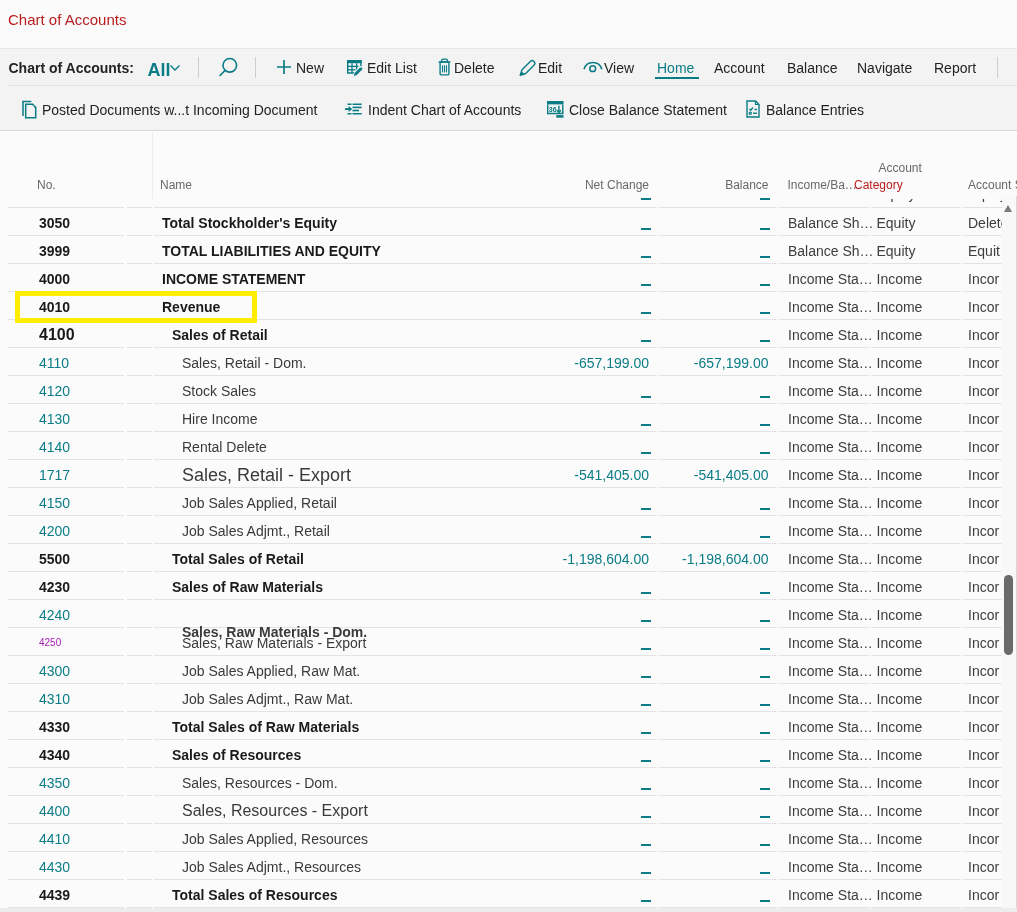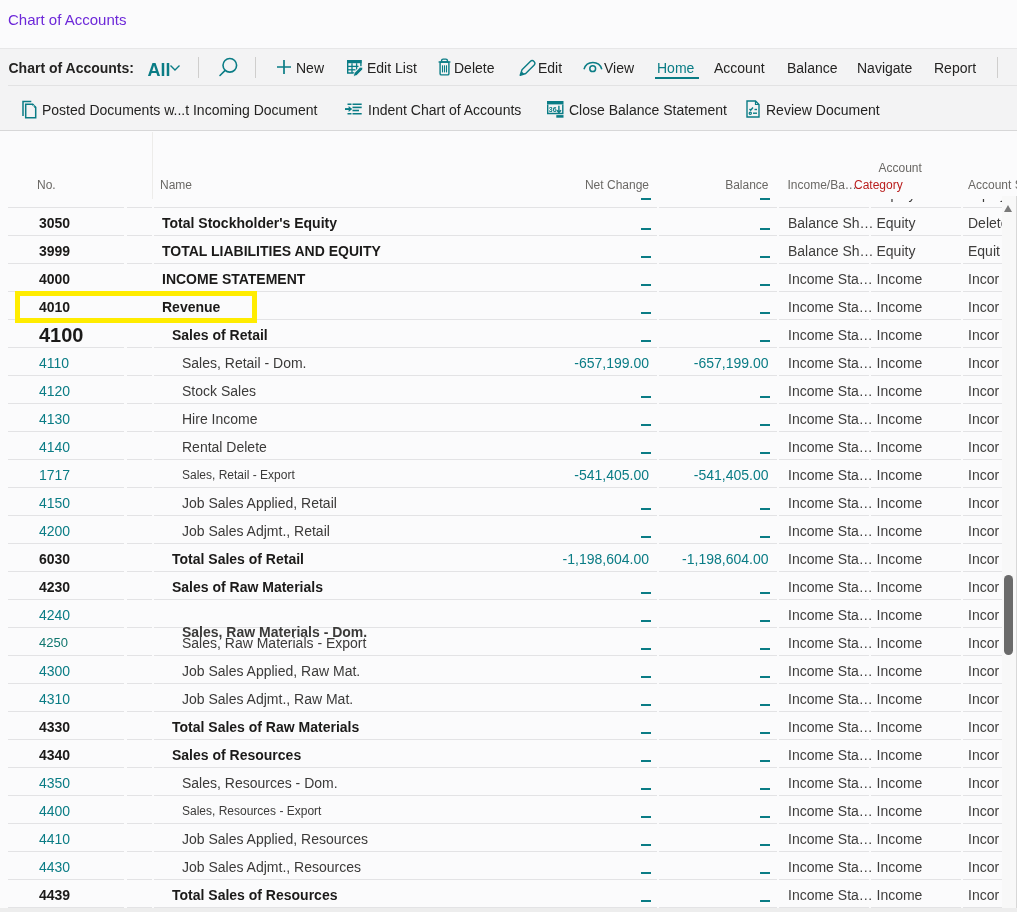--- a/index.html
+++ b/index.html
@@ -1,17 +1,17 @@
 <!DOCTYPE html>
 <html><head><meta charset="utf-8"><style>
 *{margin:0;padding:0;box-sizing:border-box}
 body{font-family:"Liberation Sans",sans-serif;width:1017px;height:912px;position:relative;overflow:hidden;background:#fbfbfc;color:#242322}
 .abs{position:absolute;white-space:nowrap}
 </style></head><body>
-<div class="abs" style="left:8px;top:11px;font-size:15px;color:#6d28d9">Chart of Accounts</div>
+<div class="abs" style="left:8px;top:11px;font-size:15px;color:#b91c1c">Chart of Accounts</div>
 <div class="abs" style="left:0;top:47.5px;width:1017px;height:83.5px;background:#f3f3f4;border-top:1px solid #e7e7e8;border-bottom:1px solid #d7d7d8"></div>
 <div class="abs" style="left:8px;top:85px;width:1009px;height:1px;background:#e2e2e3"></div>
 <div class="abs" style="left:8.5px;top:59.5px;font-size:14px;color:#242322;font-weight:700;">Chart of Accounts:</div>
 <div class="abs" style="left:147.5px;top:59.5px;font-size:18px;color:#0a7c85;font-weight:700;">All</div>
 <svg class="abs" style="left:168.5px;top:63.5px" width="12" height="8" viewBox="0 0 12 8">
     <path d="M1.5 1.5 L6 6 L10.5 1.5" fill="none" stroke="#0a7c85" stroke-width="1.4"></path>
   </svg>
 <div class="abs" style="left:198px;top:57px;width:1px;height:21px;background:#cfcecd"></div>
 <div class="abs" style="left:255px;top:57px;width:1px;height:21px;background:#cfcecd"></div>
 <div class="abs" style="left:997px;top:57px;width:1px;height:21px;background:#cfcecd"></div>
@@ -85,21 +85,21 @@
   </svg>
 <div class="abs" style="left:569px;top:101.5px;font-size:14px;color:#242322;font-weight:400;">Close Balance Statement</div>
 <svg class="abs" style="left:746px;top:100px" width="14" height="18" viewBox="0 0 14 18">
     <path d="M1 1 H9.5 L13 4.5 V17 H1 Z" fill="none" stroke="#0a7c85" stroke-width="1.4"></path>
     <path d="M9.5 1 V4.5 H13" fill="none" stroke="#0a7c85" stroke-width="1.2"></path>
     <path d="M3.5 9 L4.7 10.2 L7 7.5" fill="none" stroke="#0a7c85" stroke-width="1.4"></path>
     <line x1="8.5" y1="9.5" x2="11" y2="9.5" stroke="#0a7c85" stroke-width="1.4"></line>
     <circle cx="4.3" cy="13.2" r="1.1" fill="none" stroke="#0a7c85" stroke-width="1.2"></circle>
     <line x1="7" y1="13.2" x2="11" y2="13.2" stroke="#0a7c85" stroke-width="1.4"></line>
   </svg>
-<div class="abs" style="left:766px;top:101.5px;font-size:14px;color:#242322;font-weight:400;">Review Document</div>
+<div class="abs" style="left:766px;top:101.5px;font-size:14px;color:#242322;font-weight:400;">Balance Entries</div>
 <div class="abs" style="left:151.5px;top:132px;width:1px;height:67px;background:#edecea"></div>
 <div class="abs" style="left:37px;top:178px;font-size:12px;color:#6a6865;">No.</div>
 <div class="abs" style="left:160px;top:178px;font-size:12px;color:#6a6865;">Name</div>
 <div class="abs" style="left:529px;top:178px;width:120px;text-align:right;font-size:12px;color:#6a6865">Net Change</div>
 <div class="abs" style="left:648.5px;top:178px;width:120px;text-align:right;font-size:12px;color:#6a6865">Balance</div>
 <div class="abs" style="left:787.5px;top:178px;font-size:12px;color:#6a6865;">Income/Ba…</div>
 <div class="abs" style="left:878.5px;top:161px;font-size:12px;color:#6a6865;">Account</div>
 <div class="abs" style="left:854px;top:178px;font-size:12px;color:#b91c1c;">Category</div>
 <div class="abs" style="left:968px;top:178px;font-size:12px;color:#6a6865;width:49px;overflow:hidden;">Account Subcategory</div>
 <div class="abs" style="left:641px;top:197.5px;width:10px;height:2.2px;background:#0a7c85"></div>
@@ -171,21 +171,21 @@
 <div class="abs" style="left:788px;top:298.5px;font-size:14px;line-height:16px;color:#3e3d3c">Income Sta…</div>
 <div class="abs" style="left:876.5px;top:298.5px;font-size:14px;line-height:16px;color:#3e3d3c">Income</div>
 <div class="abs" style="left:968px;top:298.5px;width:34px;overflow:hidden;font-size:14px;line-height:16px;color:#3e3d3c">Incor</div>
 <div class="abs" style="left:8px;top:347px;width:994px;height:1px;background:#e3e3e5"></div>
 <div class="abs" style="left:124px;top:347px;width:2.5px;height:1px;background:#fbfbfc"></div>
 <div class="abs" style="left:151.5px;top:347px;width:2.5px;height:1px;background:#fbfbfc"></div>
 <div class="abs" style="left:656.5px;top:347px;width:2.5px;height:1px;background:#fbfbfc"></div>
 <div class="abs" style="left:776.5px;top:347px;width:2.5px;height:1px;background:#fbfbfc"></div>
 <div class="abs" style="left:868.5px;top:347px;width:2.5px;height:1px;background:#fbfbfc"></div>
 <div class="abs" style="left:960.5px;top:347px;width:2.5px;height:1px;background:#fbfbfc"></div>
-<div class="abs" style="left:39px;top:326.5px;font-size:20px;line-height:16px;font-weight:700;color:#1b1a19">4100</div>
+<div class="abs" style="left:39px;top:326.5px;font-size:16px;line-height:16px;font-weight:700;color:#1b1a19">4100</div>
 <div class="abs" style="left:172px;top:326.5px;font-size:14px;line-height:16px;font-weight:700;color:#1b1a19">Sales of Retail</div>
 <div style="position:absolute;left:641px;top:339.5px;width:10px;height:2.2px;background:#0a7c85"></div>
 <div style="position:absolute;left:760px;top:339.5px;width:10px;height:2.2px;background:#0a7c85"></div>
 <div class="abs" style="left:788px;top:326.5px;font-size:14px;line-height:16px;color:#3e3d3c">Income Sta…</div>
 <div class="abs" style="left:876.5px;top:326.5px;font-size:14px;line-height:16px;color:#3e3d3c">Income</div>
 <div class="abs" style="left:968px;top:326.5px;width:34px;overflow:hidden;font-size:14px;line-height:16px;color:#3e3d3c">Incor</div>
 <div class="abs" style="left:8px;top:375px;width:994px;height:1px;background:#e3e3e5"></div>
 <div class="abs" style="left:124px;top:375px;width:2.5px;height:1px;background:#fbfbfc"></div>
 <div class="abs" style="left:151.5px;top:375px;width:2.5px;height:1px;background:#fbfbfc"></div>
 <div class="abs" style="left:656.5px;top:375px;width:2.5px;height:1px;background:#fbfbfc"></div>
@@ -242,21 +242,21 @@
 <div class="abs" style="left:876.5px;top:438.5px;font-size:14px;line-height:16px;color:#3e3d3c">Income</div>
 <div class="abs" style="left:968px;top:438.5px;width:34px;overflow:hidden;font-size:14px;line-height:16px;color:#3e3d3c">Incor</div>
 <div class="abs" style="left:8px;top:487px;width:994px;height:1px;background:#e3e3e5"></div>
 <div class="abs" style="left:124px;top:487px;width:2.5px;height:1px;background:#fbfbfc"></div>
 <div class="abs" style="left:151.5px;top:487px;width:2.5px;height:1px;background:#fbfbfc"></div>
 <div class="abs" style="left:656.5px;top:487px;width:2.5px;height:1px;background:#fbfbfc"></div>
 <div class="abs" style="left:776.5px;top:487px;width:2.5px;height:1px;background:#fbfbfc"></div>
 <div class="abs" style="left:868.5px;top:487px;width:2.5px;height:1px;background:#fbfbfc"></div>
 <div class="abs" style="left:960.5px;top:487px;width:2.5px;height:1px;background:#fbfbfc"></div>
 <div class="abs" style="left:39px;top:466.5px;font-size:14px;line-height:16px;font-weight:400;color:#0a7c85">1717</div>
-<div class="abs" style="left:182px;top:466.5px;font-size:12px;line-height:16px;font-weight:400;color:#3b3a39">Sales, Retail - Export</div>
+<div class="abs" style="left:182px;top:466.5px;font-size:18px;line-height:16px;font-weight:400;color:#3b3a39">Sales, Retail - Export</div>
 <div class="abs" style="left:529px;top:466.5px;width:120px;text-align:right;font-size:14px;line-height:16px;color:#0a7c85">-541,405.00</div>
 <div class="abs" style="left:648.5px;top:466.5px;width:120px;text-align:right;font-size:14px;line-height:16px;color:#0a7c85">-541,405.00</div>
 <div class="abs" style="left:788px;top:466.5px;font-size:14px;line-height:16px;color:#3e3d3c">Income Sta…</div>
 <div class="abs" style="left:876.5px;top:466.5px;font-size:14px;line-height:16px;color:#3e3d3c">Income</div>
 <div class="abs" style="left:968px;top:466.5px;width:34px;overflow:hidden;font-size:14px;line-height:16px;color:#3e3d3c">Incor</div>
 <div class="abs" style="left:8px;top:515px;width:994px;height:1px;background:#e3e3e5"></div>
 <div class="abs" style="left:124px;top:515px;width:2.5px;height:1px;background:#fbfbfc"></div>
 <div class="abs" style="left:151.5px;top:515px;width:2.5px;height:1px;background:#fbfbfc"></div>
 <div class="abs" style="left:656.5px;top:515px;width:2.5px;height:1px;background:#fbfbfc"></div>
 <div class="abs" style="left:776.5px;top:515px;width:2.5px;height:1px;background:#fbfbfc"></div>
@@ -283,21 +283,21 @@
 <div class="abs" style="left:788px;top:522.5px;font-size:14px;line-height:16px;color:#3e3d3c">Income Sta…</div>
 <div class="abs" style="left:876.5px;top:522.5px;font-size:14px;line-height:16px;color:#3e3d3c">Income</div>
 <div class="abs" style="left:968px;top:522.5px;width:34px;overflow:hidden;font-size:14px;line-height:16px;color:#3e3d3c">Incor</div>
 <div class="abs" style="left:8px;top:571px;width:994px;height:1px;background:#e3e3e5"></div>
 <div class="abs" style="left:124px;top:571px;width:2.5px;height:1px;background:#fbfbfc"></div>
 <div class="abs" style="left:151.5px;top:571px;width:2.5px;height:1px;background:#fbfbfc"></div>
 <div class="abs" style="left:656.5px;top:571px;width:2.5px;height:1px;background:#fbfbfc"></div>
 <div class="abs" style="left:776.5px;top:571px;width:2.5px;height:1px;background:#fbfbfc"></div>
 <div class="abs" style="left:868.5px;top:571px;width:2.5px;height:1px;background:#fbfbfc"></div>
 <div class="abs" style="left:960.5px;top:571px;width:2.5px;height:1px;background:#fbfbfc"></div>
-<div class="abs" style="left:39px;top:550.5px;font-size:14px;line-height:16px;font-weight:700;color:#1b1a19">6030</div>
+<div class="abs" style="left:39px;top:550.5px;font-size:14px;line-height:16px;font-weight:700;color:#1b1a19">5500</div>
 <div class="abs" style="left:172px;top:550.5px;font-size:14px;line-height:16px;font-weight:700;color:#1b1a19">Total Sales of Retail</div>
 <div class="abs" style="left:529px;top:550.5px;width:120px;text-align:right;font-size:14px;line-height:16px;color:#0a7c85">-1,198,604.00</div>
 <div class="abs" style="left:648.5px;top:550.5px;width:120px;text-align:right;font-size:14px;line-height:16px;color:#0a7c85">-1,198,604.00</div>
 <div class="abs" style="left:788px;top:550.5px;font-size:14px;line-height:16px;color:#3e3d3c">Income Sta…</div>
 <div class="abs" style="left:876.5px;top:550.5px;font-size:14px;line-height:16px;color:#3e3d3c">Income</div>
 <div class="abs" style="left:968px;top:550.5px;width:34px;overflow:hidden;font-size:14px;line-height:16px;color:#3e3d3c">Incor</div>
 <div class="abs" style="left:8px;top:599px;width:994px;height:1px;background:#e3e3e5"></div>
 <div class="abs" style="left:124px;top:599px;width:2.5px;height:1px;background:#fbfbfc"></div>
 <div class="abs" style="left:151.5px;top:599px;width:2.5px;height:1px;background:#fbfbfc"></div>
 <div class="abs" style="left:656.5px;top:599px;width:2.5px;height:1px;background:#fbfbfc"></div>
@@ -325,21 +325,21 @@
 <div class="abs" style="left:788px;top:606.5px;font-size:14px;line-height:16px;color:#3e3d3c">Income Sta…</div>
 <div class="abs" style="left:876.5px;top:606.5px;font-size:14px;line-height:16px;color:#3e3d3c">Income</div>
 <div class="abs" style="left:968px;top:606.5px;width:34px;overflow:hidden;font-size:14px;line-height:16px;color:#3e3d3c">Incor</div>
 <div class="abs" style="left:8px;top:655px;width:994px;height:1px;background:#e3e3e5"></div>
 <div class="abs" style="left:124px;top:655px;width:2.5px;height:1px;background:#fbfbfc"></div>
 <div class="abs" style="left:151.5px;top:655px;width:2.5px;height:1px;background:#fbfbfc"></div>
 <div class="abs" style="left:656.5px;top:655px;width:2.5px;height:1px;background:#fbfbfc"></div>
 <div class="abs" style="left:776.5px;top:655px;width:2.5px;height:1px;background:#fbfbfc"></div>
 <div class="abs" style="left:868.5px;top:655px;width:2.5px;height:1px;background:#fbfbfc"></div>
 <div class="abs" style="left:960.5px;top:655px;width:2.5px;height:1px;background:#fbfbfc"></div>
-<div class="abs" style="left:39px;top:634.5px;font-size:13px;line-height:16px;font-weight:400;color:#0f766e">4250</div>
+<div class="abs" style="left:39px;top:634.5px;font-size:10px;line-height:16px;font-weight:400;color:#a21caf">4250</div>
 <div class="abs" style="left:182px;top:634.5px;font-size:14px;line-height:16px;font-weight:400;color:#3b3a39">Sales, Raw Materials - Export</div>
 <div style="position:absolute;left:641px;top:647.5px;width:10px;height:2.2px;background:#0a7c85"></div>
 <div style="position:absolute;left:760px;top:647.5px;width:10px;height:2.2px;background:#0a7c85"></div>
 <div class="abs" style="left:788px;top:634.5px;font-size:14px;line-height:16px;color:#3e3d3c">Income Sta…</div>
 <div class="abs" style="left:876.5px;top:634.5px;font-size:14px;line-height:16px;color:#3e3d3c">Income</div>
 <div class="abs" style="left:968px;top:634.5px;width:34px;overflow:hidden;font-size:14px;line-height:16px;color:#3e3d3c">Incor</div>
 <div class="abs" style="left:8px;top:683px;width:994px;height:1px;background:#e3e3e5"></div>
 <div class="abs" style="left:124px;top:683px;width:2.5px;height:1px;background:#fbfbfc"></div>
 <div class="abs" style="left:151.5px;top:683px;width:2.5px;height:1px;background:#fbfbfc"></div>
 <div class="abs" style="left:656.5px;top:683px;width:2.5px;height:1px;background:#fbfbfc"></div>
@@ -410,21 +410,21 @@
 <div class="abs" style="left:876.5px;top:774.5px;font-size:14px;line-height:16px;color:#3e3d3c">Income</div>
 <div class="abs" style="left:968px;top:774.5px;width:34px;overflow:hidden;font-size:14px;line-height:16px;color:#3e3d3c">Incor</div>
 <div class="abs" style="left:8px;top:823px;width:994px;height:1px;background:#e3e3e5"></div>
 <div class="abs" style="left:124px;top:823px;width:2.5px;height:1px;background:#fbfbfc"></div>
 <div class="abs" style="left:151.5px;top:823px;width:2.5px;height:1px;background:#fbfbfc"></div>
 <div class="abs" style="left:656.5px;top:823px;width:2.5px;height:1px;background:#fbfbfc"></div>
 <div class="abs" style="left:776.5px;top:823px;width:2.5px;height:1px;background:#fbfbfc"></div>
 <div class="abs" style="left:868.5px;top:823px;width:2.5px;height:1px;background:#fbfbfc"></div>
 <div class="abs" style="left:960.5px;top:823px;width:2.5px;height:1px;background:#fbfbfc"></div>
 <div class="abs" style="left:39px;top:802.5px;font-size:14px;line-height:16px;font-weight:400;color:#0a7c85">4400</div>
-<div class="abs" style="left:182px;top:802.5px;font-size:12px;line-height:16px;font-weight:400;color:#3b3a39">Sales, Resources - Export</div>
+<div class="abs" style="left:182px;top:802.5px;font-size:16px;line-height:16px;font-weight:400;color:#3b3a39">Sales, Resources - Export</div>
 <div style="position:absolute;left:641px;top:815.5px;width:10px;height:2.2px;background:#0a7c85"></div>
 <div style="position:absolute;left:760px;top:815.5px;width:10px;height:2.2px;background:#0a7c85"></div>
 <div class="abs" style="left:788px;top:802.5px;font-size:14px;line-height:16px;color:#3e3d3c">Income Sta…</div>
 <div class="abs" style="left:876.5px;top:802.5px;font-size:14px;line-height:16px;color:#3e3d3c">Income</div>
 <div class="abs" style="left:968px;top:802.5px;width:34px;overflow:hidden;font-size:14px;line-height:16px;color:#3e3d3c">Incor</div>
 <div class="abs" style="left:8px;top:851px;width:994px;height:1px;background:#e3e3e5"></div>
 <div class="abs" style="left:124px;top:851px;width:2.5px;height:1px;background:#fbfbfc"></div>
 <div class="abs" style="left:151.5px;top:851px;width:2.5px;height:1px;background:#fbfbfc"></div>
 <div class="abs" style="left:656.5px;top:851px;width:2.5px;height:1px;background:#fbfbfc"></div>
 <div class="abs" style="left:776.5px;top:851px;width:2.5px;height:1px;background:#fbfbfc"></div>

